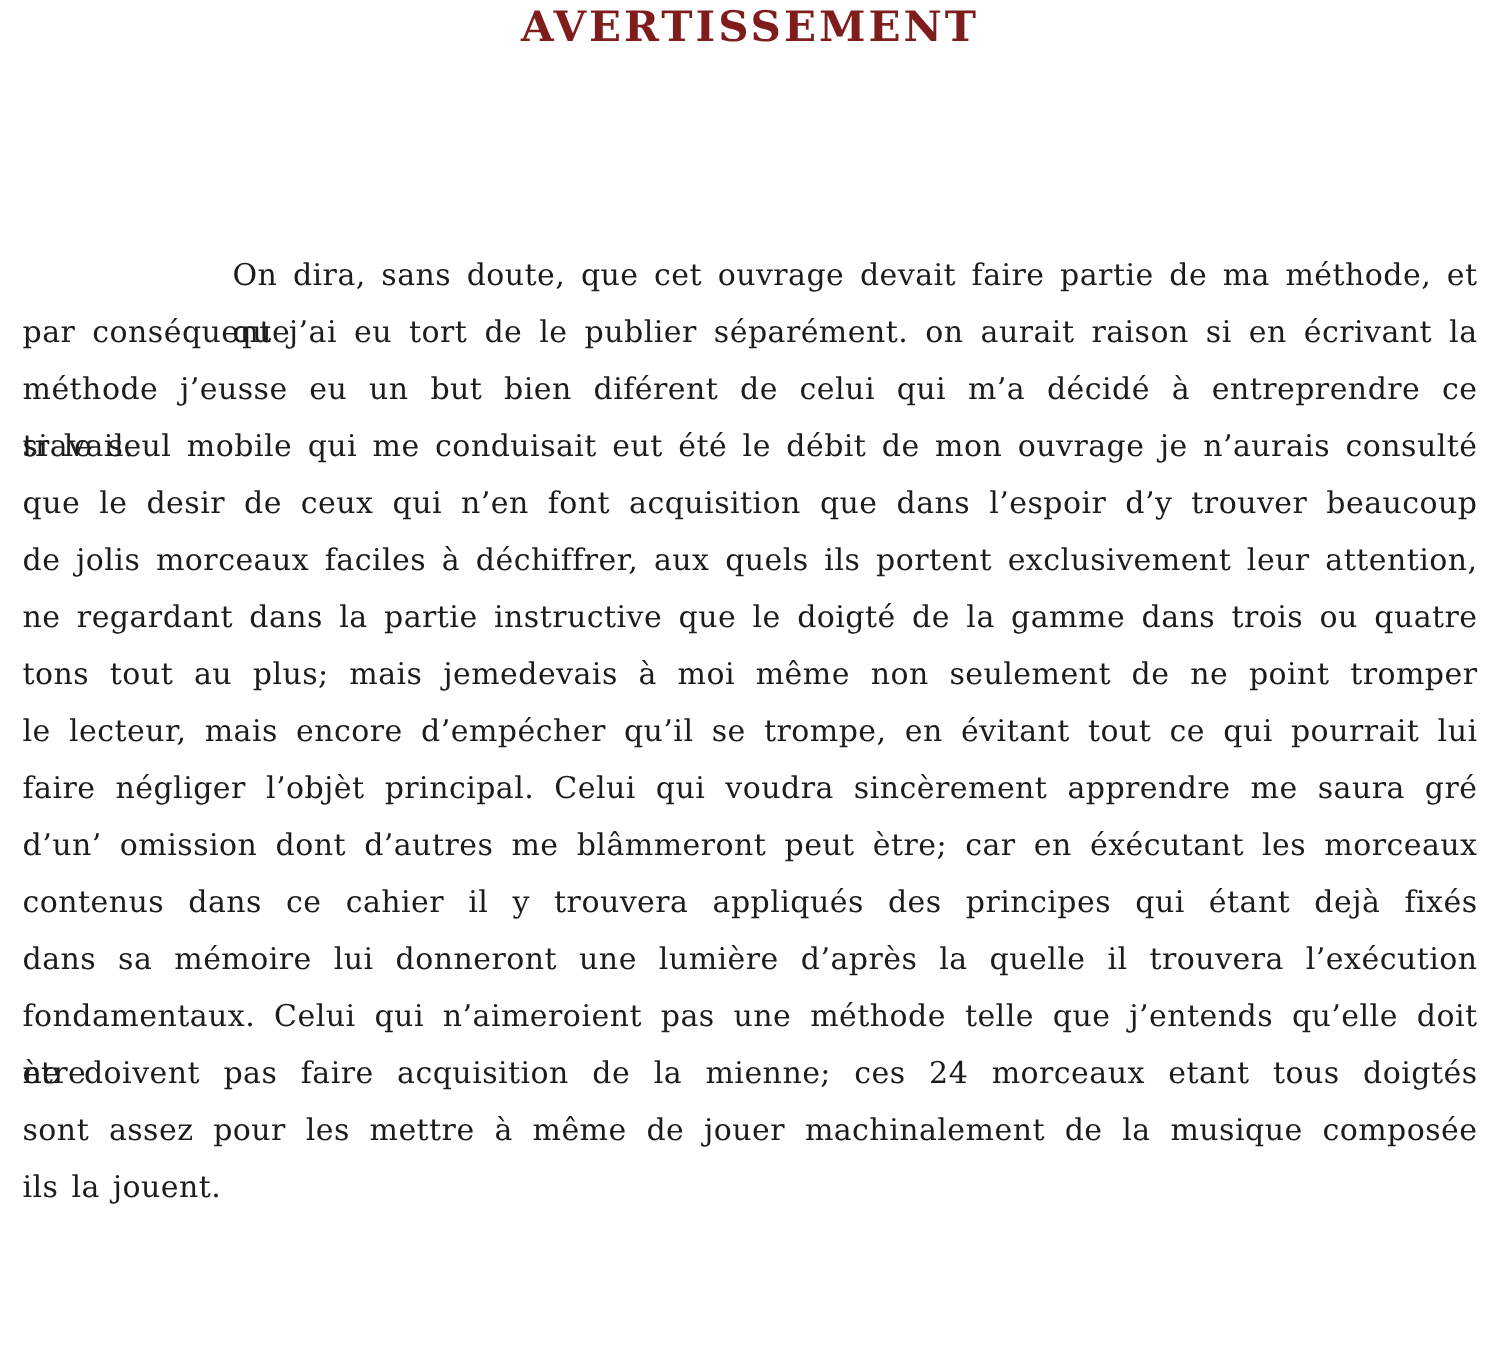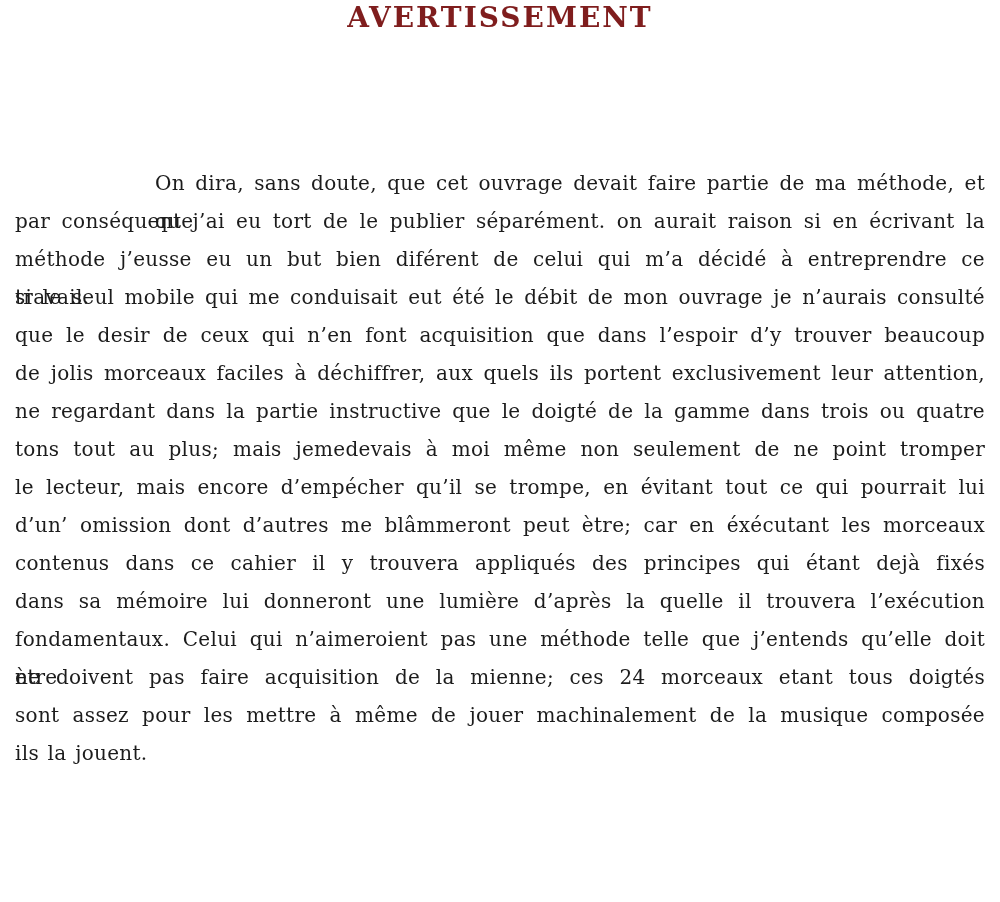--- a/index.html
+++ b/index.html
@@ -61,20 +61,21 @@
   <div class="body-text">
     <div class="line indent-first">On dira, sans doute, que cet ouvrage devait faire partie de ma méthode, et que</div>
     <div class="line">par conséquent j’ai eu tort de le publier séparément. on aurait raison si en écrivant la</div>
     <div class="line">méthode j’eusse eu un but bien diférent de celui qui m’a décidé à entreprendre ce travail.</div>
     <div class="line">si le seul mobile qui me conduisait eut été le débit de mon ouvrage je n’aurais consulté</div>
     <div class="line">que le desir de ceux qui n’en font acquisition que dans l’espoir d’y trouver beaucoup</div>
     <div class="line">de jolis morceaux faciles à déchiffrer, aux quels ils portent exclusivement leur attention,</div>
     <div class="line">ne regardant dans la partie instructive que le doigté de la gamme dans trois ou quatre</div>
     <div class="line">tons tout au plus; mais jemedevais à moi même non seulement de ne point tromper</div>
     <div class="line">le lecteur, mais encore d’empécher qu’il se trompe, en évitant tout ce qui pourrait lui</div>
+    <div class="line">faire négliger l’objèt principal. Celui qui voudra sincèrement apprendre me saura gré</div>
     <div class="line">d’un’ omission dont d’autres me blâmmeront peut ètre; car en éxécutant les morceaux</div>
     <div class="line">contenus dans ce cahier il y trouvera appliqués des principes qui étant dejà fixés</div>
     <div class="line">dans sa mémoire lui donneront une lumière d’après la quelle il trouvera l’exécution</div>
     <div class="line">fondamentaux. Celui qui n’aimeroient pas une méthode telle que j’entends qu’elle doit ètre</div>
     <div class="line">ne doivent pas faire acquisition de la mienne; ces 24 morceaux etant tous doigtés</div>
     <div class="line">sont assez pour les mettre à même de jouer machinalement de la musique composée</div>
     <div class="line last-line">ils la jouent.</div>
   </div>
 
 </div>

